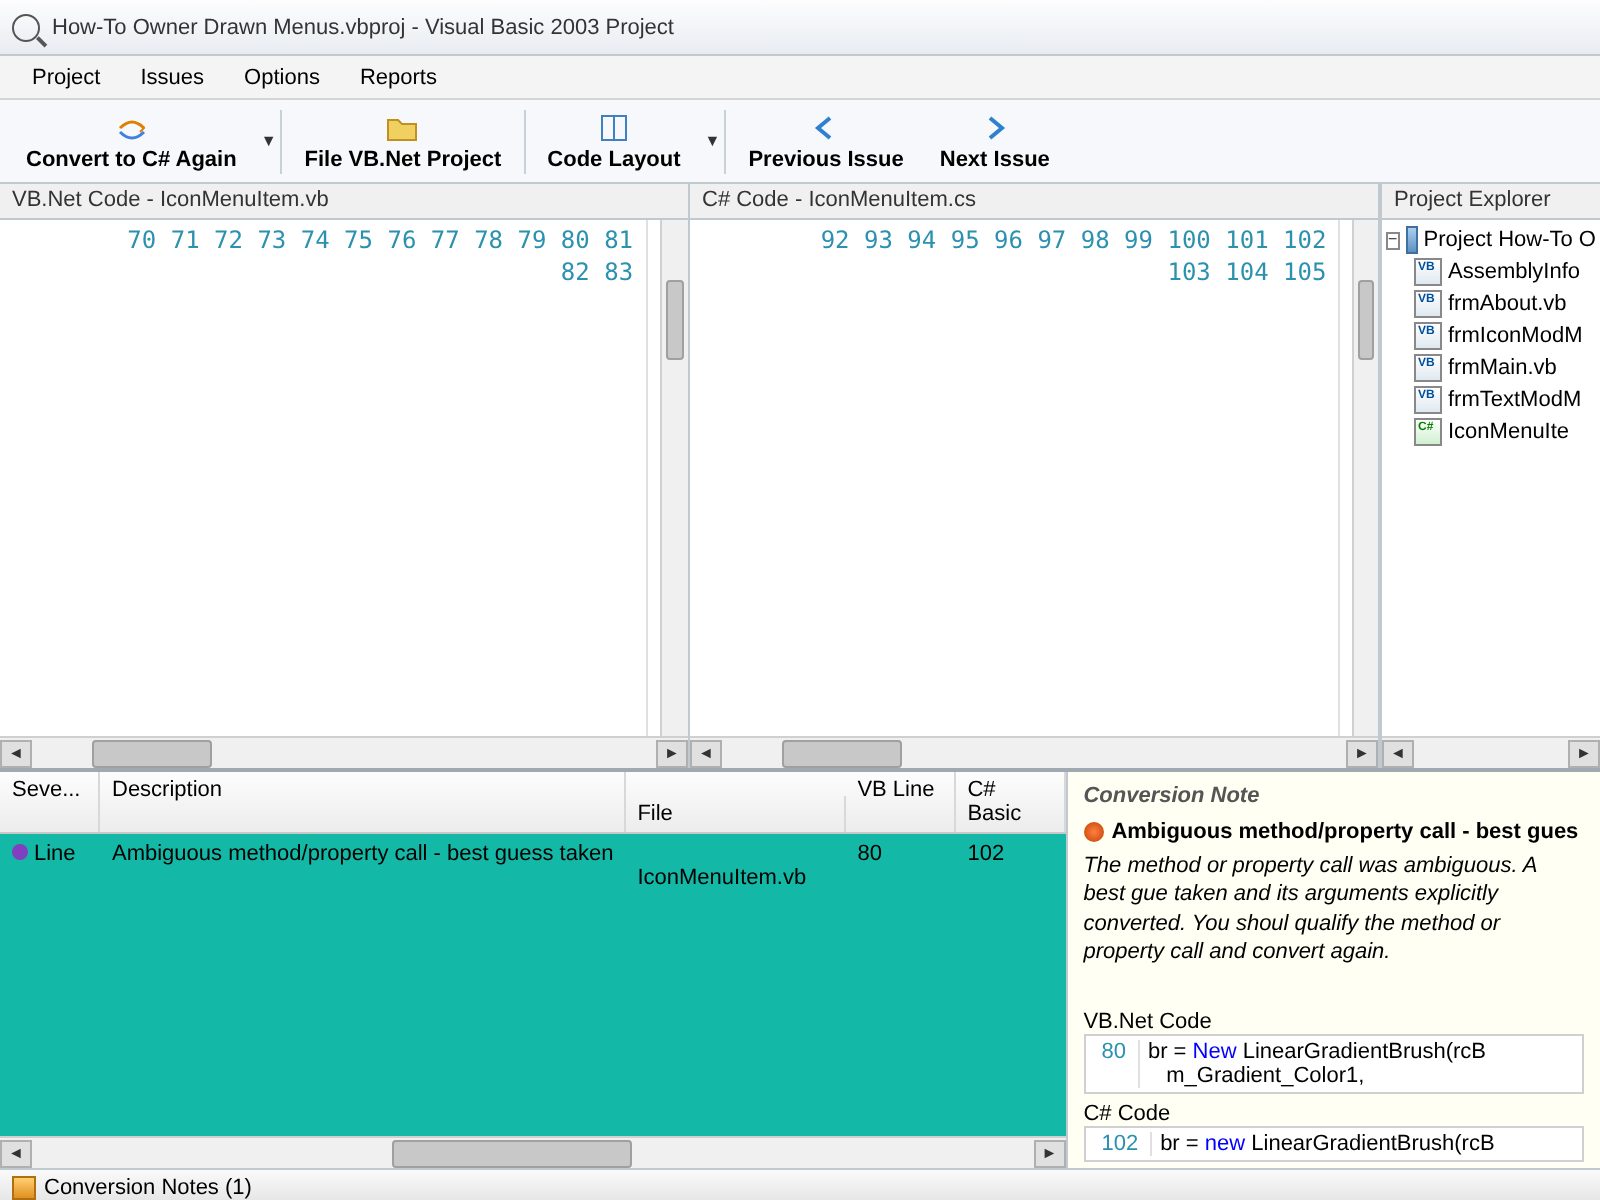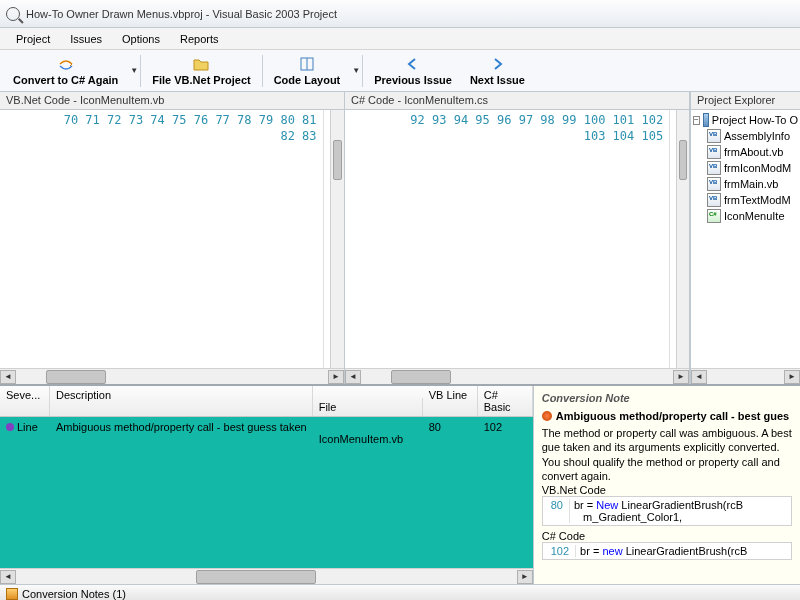--- a/index.html
+++ b/index.html
@@ -46,21 +46,21 @@
 .gridhead { display: flex; background: linear-gradient(#fdfdfd,#ececec); border-bottom: 1px solid #c8c8c8; }
 .gridhead div { padding: 3px 6px; border-right: 1px solid #d8d8d8; }
 .gridrow { display: flex; padding: 2px 0; }
 .gridrow div { padding: 2px 6px; overflow: hidden; white-space: nowrap; }
 .c1 { width: 50px; } .c2 { flex: 1; } .c3 { width: 110px; margin-top: 12px; } .c4 { width: 55px; } .c5 { width: 55px; }
 .sev { width: 8px; height: 8px; border-radius: 50%; background: #8040c0; display: inline-block; margin-right: 3px; }
 .note { width: 270px; background: #fffff4; padding: 6px 8px; overflow: hidden; font-size: 11px; }
 .note h3 { font-size: 11px; font-weight: bold; font-style: italic; color: #555; margin-bottom: 6px; }
 .note .ntitle { font-weight: bold; margin-bottom: 4px; display: flex; align-items: center; }
 .note .ball { width: 10px; height: 10px; border-radius: 50%; background: radial-gradient(#ff8040,#c04000); margin-right: 4px; }
-.note p { margin-bottom: 1px; line-height: 1.3; }
+.note p { margin-bottom: 22px; line-height: 1.3; font-style: italic; }
 .note .codebox { background: #fff; border: 1px solid #d0d0d0; font-family: Consolas, monospace; font-size: 11px; padding: 2px; margin-bottom: 4px; display: flex; }
 .note .codebox .ln { color: #2b91af; border-right: 1px solid #e0e0e0; padding: 0 6px; }
 .note .codebox .cd { padding: 0 4px; white-space: pre; overflow: hidden; }
 .status { height: 18px; background: linear-gradient(#fafafa,#e4e4e4); border-top: 1px solid #c0c8d0; display: flex; align-items: center; padding: 0 6px; }
 .status .sic { width: 12px; height: 12px; background: linear-gradient(#ffd070,#e09020); border: 1px solid #b07010; margin-right: 4px; }
 svg { display: block; }
 </style>
 </head>
 <body>
 

